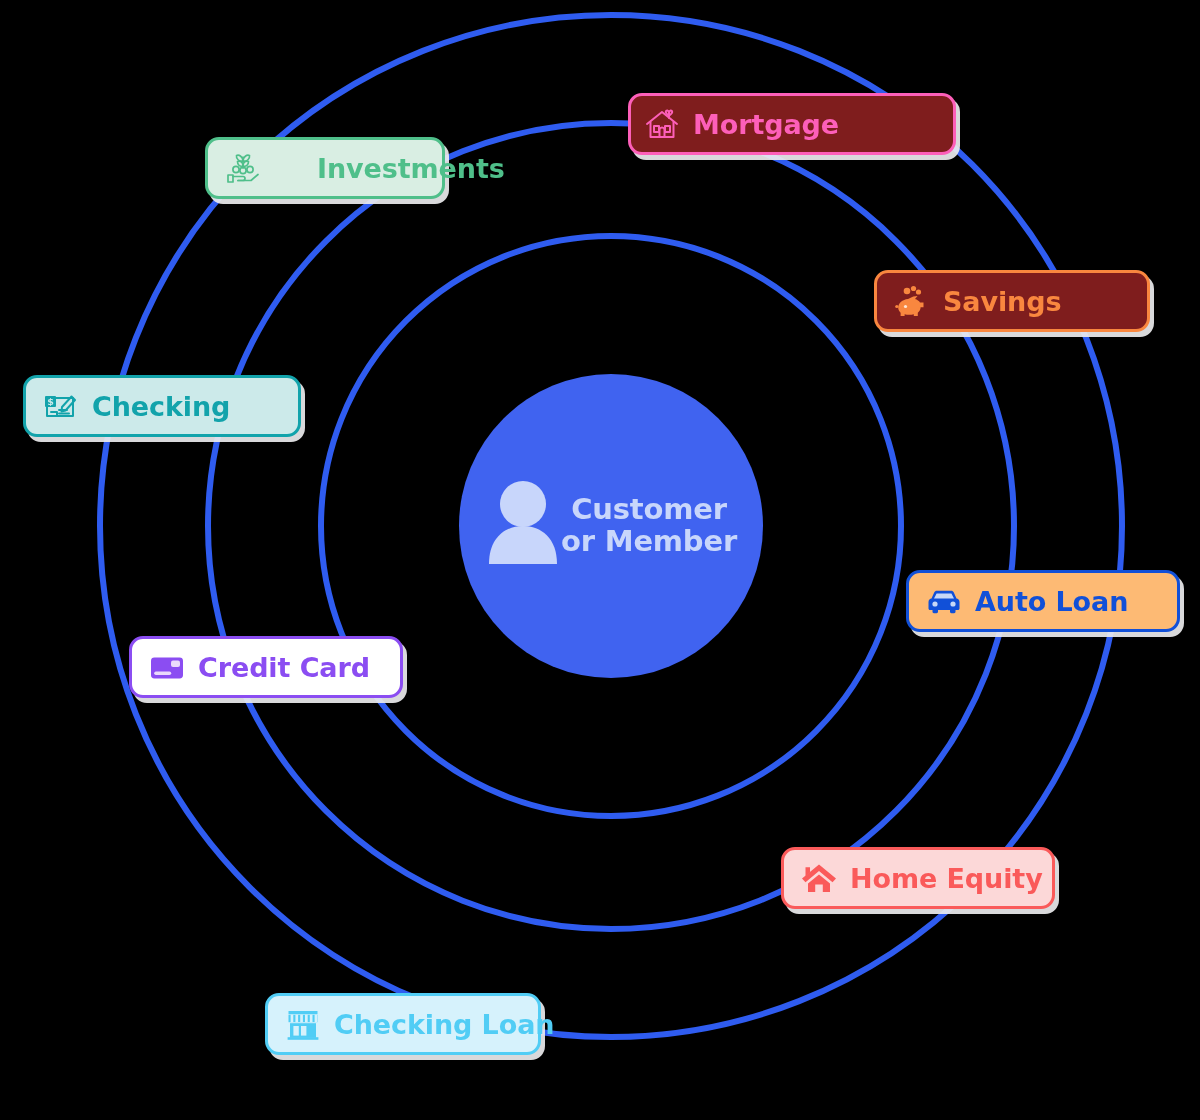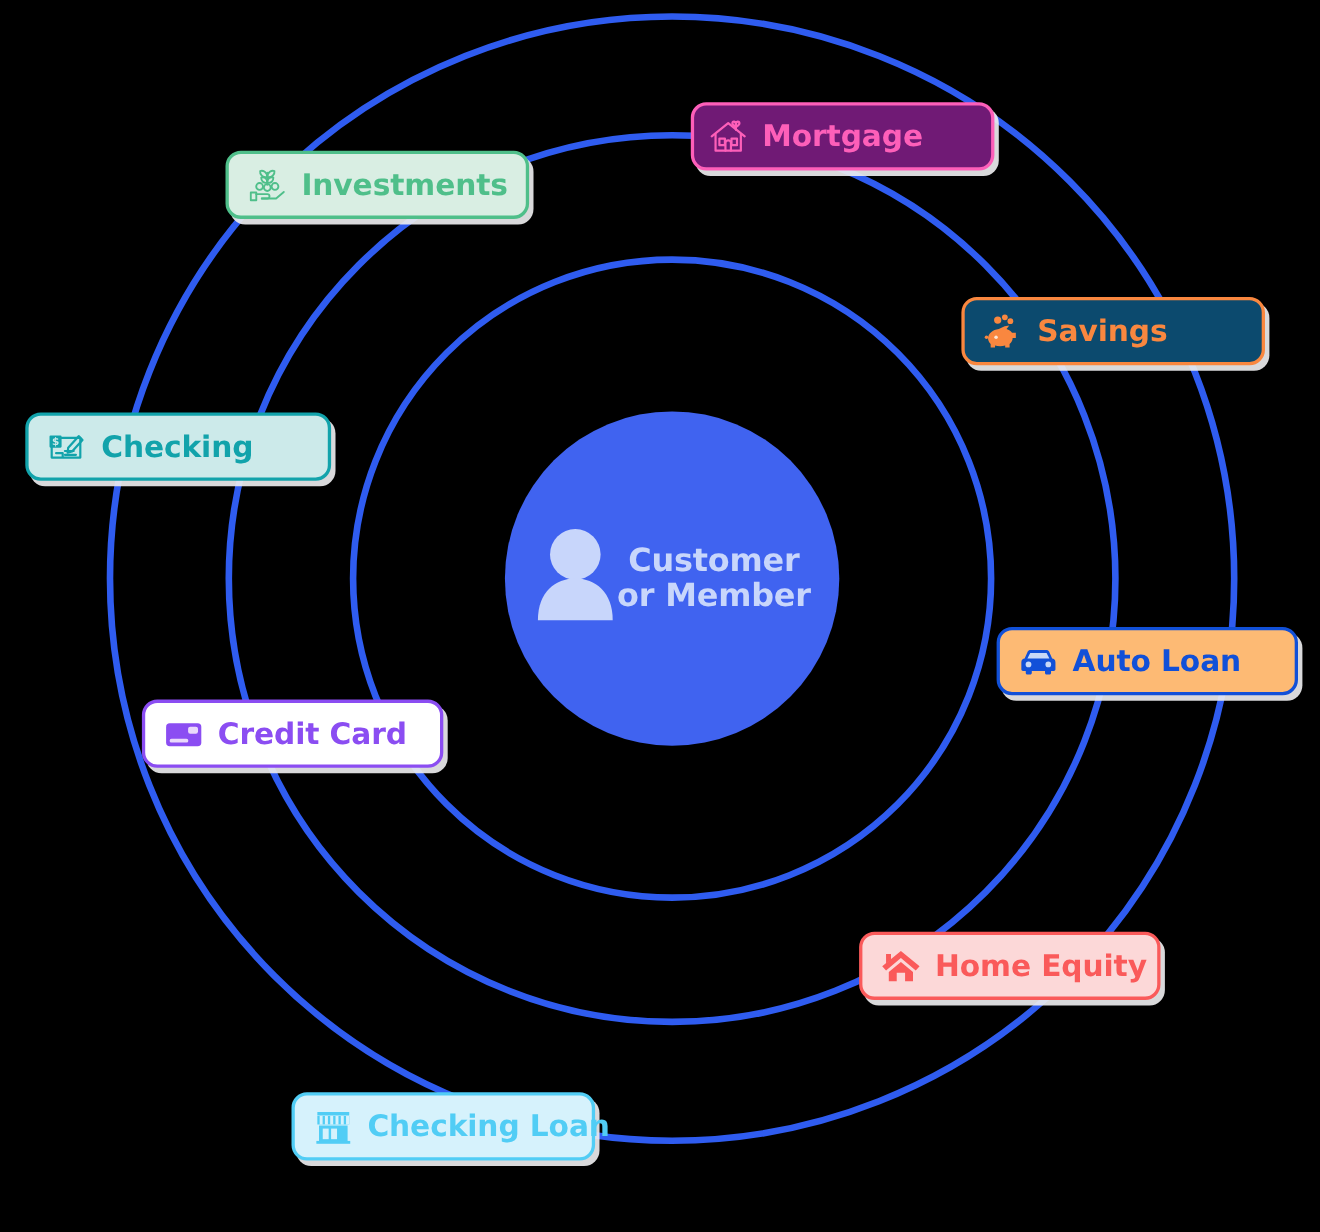--- a/index.html
+++ b/index.html
@@ -96,59 +96,59 @@
     <span class="hub-icon">
       <svg width="76" height="84" viewBox="0 0 76 84" aria-hidden="true">
         <circle id="hub-head" cx="38" cy="24" r="23" fill="#c8d6fb"></circle>
         <path id="hub-body" d="M4 84 C4 58 20 46 38 46 C56 46 72 58 72 84 Z" fill="#c8d6fb"></path>
       </svg>
     </span>
     <span class="hub-label">Customer
 or Member</span>
   </div>
 
-  <div class="pill" id="pill-mortgage" style="left: 628px; top: 93px; width: 276px; background: #701a75; border-color: rgb(253, 95, 185); padding-left: 12px;">
+  <div class="pill" id="pill-mortgage" style="left: 628px; top: 93px; width: 328px; background: #7f1d1d; border-color: rgb(253, 95, 185); padding-left: 12px;">
     <span class="pill-icon">
       <svg width="36" height="36" viewBox="0 0 36 36" aria-hidden="true">
         <g fill="none" stroke="#fd5fb9" stroke-width="2" stroke-linejoin="round" stroke-linecap="round">
           <path d="M3 18 L18 6 L33 18"></path>
           <path d="M6.5 16 L6.5 31 L29.5 31 L29.5 16"></path>
           <rect x="10" y="20" width="5" height="6"></rect>
           <rect x="21" y="20" width="5" height="6"></rect>
           <path d="M15.5 31 L15.5 23.5 A2.6 2.6 0 0 1 20.5 23.5 L20.5 31"></path>
           <path d="M25 12 L25 7"></path>
           <path d="M25 7 C25 4.2 21.8 3.6 21.8 6.1 C21.8 7.6 25 9.6 25 9.6 C25 9.6 28.2 7.6 28.2 6.1 C28.2 3.6 25 4.2 25 7 Z"></path>
         </g>
       </svg>
     </span>
     <span class="pill-label" style="color: rgb(253, 95, 185);">Mortgage</span>
   </div>
 
-  <div class="pill" id="pill-investments" style="left: 205px; top: 137px; width: 276px; background: rgb(217, 238, 227); border-color: rgb(79, 191, 138);">
+  <div class="pill" id="pill-investments" style="left: 205px; top: 137px; width: 240px; background: rgb(217, 238, 227); border-color: rgb(79, 191, 138); gap: 43px;">
     <span class="pill-icon">
       <svg width="36" height="36" viewBox="0 0 36 36" aria-hidden="true">
         <g fill="none" stroke="#4fbf8a" stroke-width="1.7" stroke-linejoin="round" stroke-linecap="round">
           <path d="M18 18 L18 7"></path>
           <path d="M18 11 C18 6.5 14 4.5 11.5 5.5 C11 8.5 14 12 18 11 Z"></path>
           <path d="M18 11 C18 6.5 22 4.5 24.5 5.5 C25 8.5 22 12 18 11 Z"></path>
           <path d="M18 16 C18 12 15 10.5 12.5 11.5 C12.5 14.5 14.5 17 18 16 Z"></path>
           <path d="M18 16 C18 12 21 10.5 23.5 11.5 C23.5 14.5 21.5 17 18 16 Z"></path>
           <circle cx="11" cy="19.5" r="3.1"></circle>
           <circle cx="18" cy="20.5" r="3.1"></circle>
           <circle cx="25" cy="19.5" r="3.1"></circle>
           <path d="M3 25 L8 25 L8 32 L3 32 Z"></path>
           <path d="M8 26.5 L18 26.5 A2 2 0 0 1 18 30.5 L13 30.5"></path>
           <path d="M13 30.5 L26 30.5 L33 24.5"></path>
         </g>
       </svg>
     </span>
     <span class="pill-label" style="color: rgb(79, 191, 138);">Investments</span>
   </div>
 
-  <div class="pill" id="pill-savings" style="left: 874px; top: 270px; width: 276px; background: #0c4a6e; border-color: rgb(249, 135, 63);">
+  <div class="pill" id="pill-savings" style="left: 874px; top: 270px; width: 276px; background: #7f1d1d; border-color: rgb(249, 135, 63);">
     <span class="pill-icon">
       <svg width="36" height="36" viewBox="0 0 36 36" aria-hidden="true">
         <g fill="#f9873f">
           <circle cx="13" cy="8" r="3.3"></circle>
           <circle cx="19.5" cy="5.5" r="2.6"></circle>
           <circle cx="24.5" cy="9" r="2.6"></circle>
           <path d="M14 16 C8.5 16.6 4.2 20.2 4.2 24.6 C4.2 26.6 5.1 28.4 6.6 29.7 L6.6 33 L10.6 33 L10.6 31.2
                    C12 31.6 13.6 31.8 15.2 31.8 C16.8 31.8 18.4 31.6 19.8 31.2 L19.8 33 L23.8 33 L23.8 29.7
                    C25.6 28.3 26.6 26.4 26.6 24.3 L29.5 24.3 L29.5 19.6 L26 19.6
                    C25 18 23.2 16.7 21 16.1 L23.5 13 L19.3 13.6 Z"></path>

